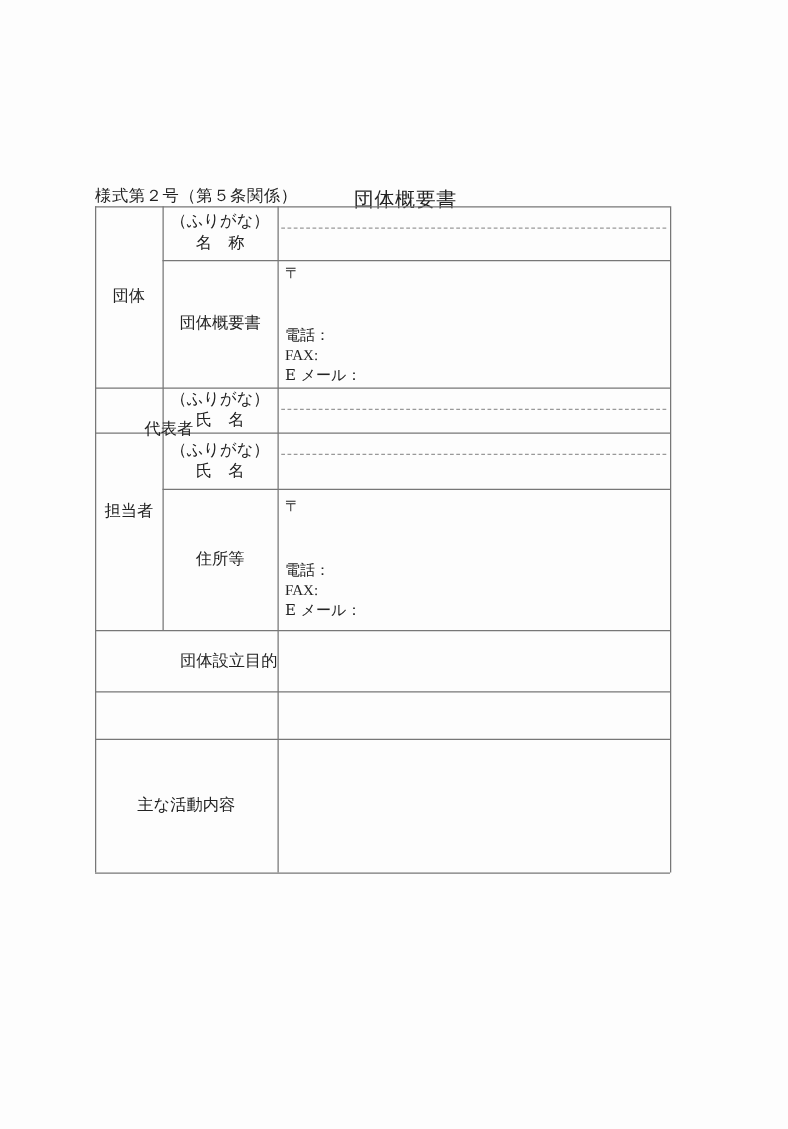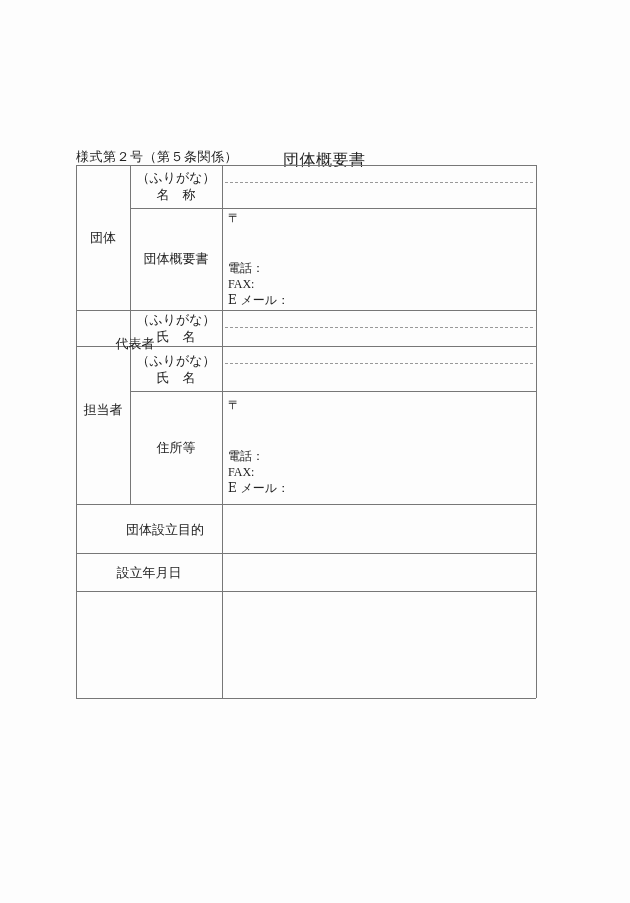--- a/index.html
+++ b/index.html
@@ -69,20 +69,20 @@
   <div style="position:absolute;left:147px;top:182px;width:313px;height:16px;"></div>
   <div style="position:absolute;left:147px;top:199px;width:313px;height:27px;"></div>
   <div class="lbl" style="left:54px;top:274px;width:92px;">住所等</div>
   <div style="position:absolute;left:147px;top:227px;width:313px;height:112px;">
     <div class="val" style="left:5px;top:6px;">〒</div>
     <div class="val" style="left:5px;top:57px;">電話：</div>
     <div class="val mono" style="left:5px;top:73px;">FAX:</div>
     <div class="val" style="left:5px;top:89px;">E メール：</div>
   </div>
 
-  <div class="lbl" style="left:16px;top:356px;width:146px;">団体設立目的</div>
+  <div class="lbl" style="left:0;top:356px;width:146px;padding-left:34px;">団体設立目的</div>
   <div style="position:absolute;left:147px;top:340px;width:313px;height:48px;"></div>
 
-  <div class="lbl" style="left:0;top:399px;width:146px;">設立年月日</div>
   <div style="position:absolute;left:147px;top:389px;width:313px;height:37px;"></div>
 
+  <div class="lbl" style="left:0;top:471px;width:146px;">主な活動内容</div>
   <div style="position:absolute;left:147px;top:427px;width:313px;height:106px;"></div>
 </div>
 
 </body></html>

